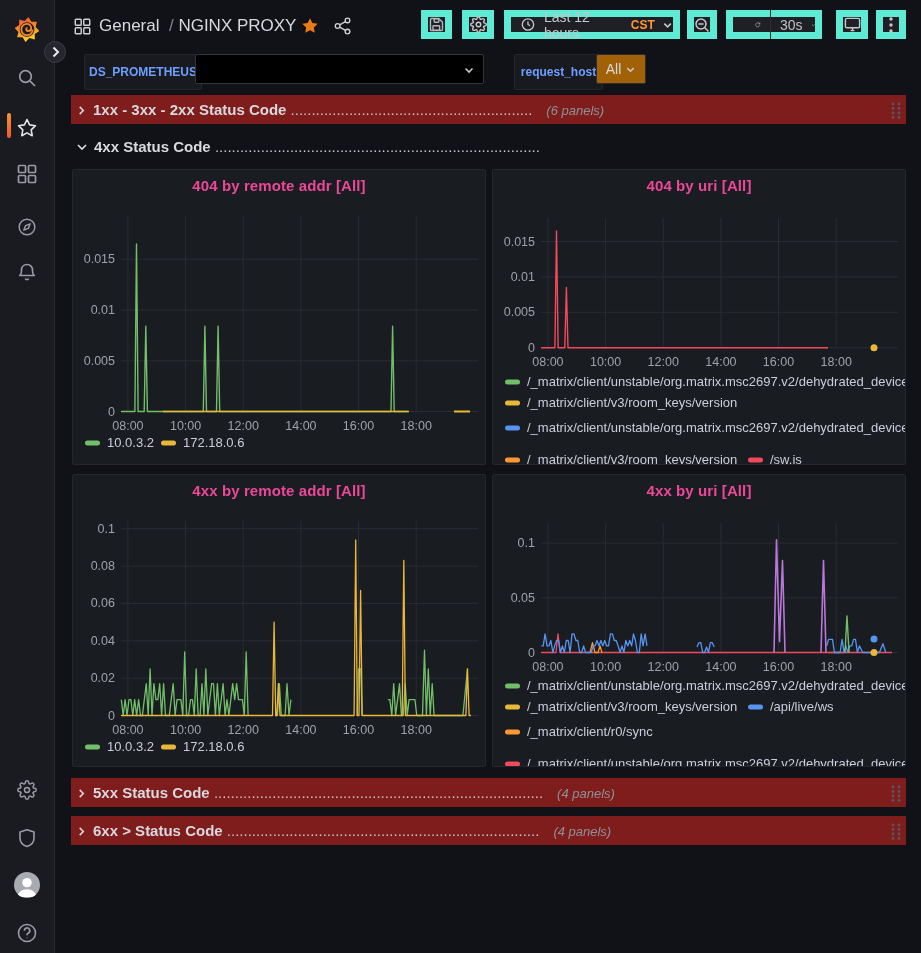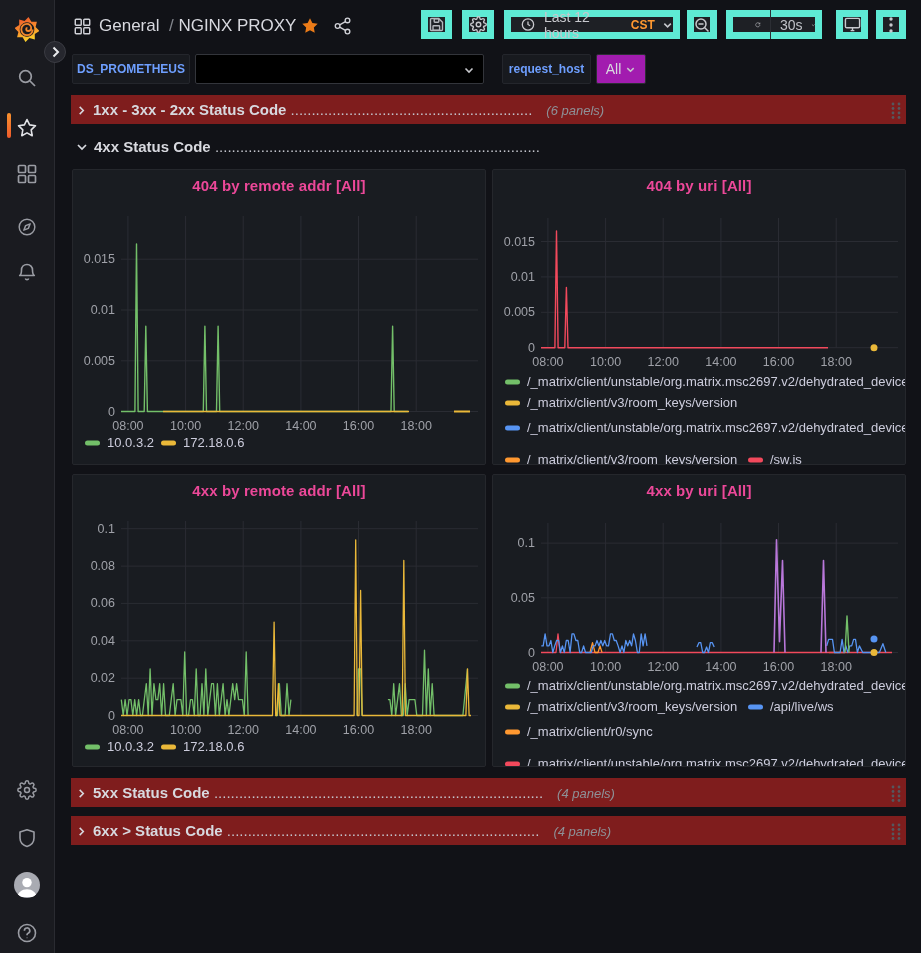--- a/index.html
+++ b/index.html
@@ -10,21 +10,21 @@
 .ptitle { position:absolute; left:0; right:0; }
 .ptitle { text-align:center; color:#ec4899; font-size:15px; font-weight:bold; padding-top:7px; letter-spacing:0.1px; }
 .ax { fill:#9fa1a8; font-size:12.5px; font-family:"Liberation Sans",sans-serif; }
 .lg { fill:#ccccdc; font-size:13px; font-family:"Liberation Sans",sans-serif; }
 .rowhdr { position:absolute; left:16px; width:835px; height:29px; color:#d8d9df; font-size:15px; font-weight:bold; line-height:29px; white-space:nowrap; overflow:hidden; }
 .rowbg { background:#7f1d1d; }
 .dots { font-weight:normal; color:#c4c5cd; }
 .pcount { font-style:italic; font-weight:normal; color:#8e9197; font-size:13px; padding-left:14px; }
 .handle { position:absolute; right:4px; top:6px; width:12px; height:18px; }
 .tb-btn { position:absolute; top:10px; height:29px; background:#1e2025; border:7px solid #5eead4; border-radius:0; display:flex; align-items:center; justify-content:center; color:#c7c8cd; }
-.lbl { position:absolute; top:54px; height:30px; background:#181a1f; border:1px solid #24262c; border-radius:2px; color:#6e9fff; font-weight:bold; font-size:12px; display:flex; align-items:center; justify-content:center; }
+.lbl { position:absolute; top:54px; height:36px; background:#181a1f; border:1px solid #24262c; border-radius:2px; color:#6e9fff; font-weight:bold; font-size:12px; display:flex; align-items:center; justify-content:center;margin-left:12px; }
 </style></head>
 <body>
 <div class="sidebar">
   <svg class="absx" style="left:15px;top:16px" width="24" height="27" viewBox="0 0 24 27">
     <defs>
         <linearGradient id="gl" x1="0.35" y1="0" x2="0.65" y2="1">
       <stop offset="0" stop-color="#EE5A2B"></stop>
           <stop offset="0.5" stop-color="#F9902C"></stop>
           <stop offset="1" stop-color="#FBDE2B"></stop>
         </linearGradient>
@@ -159,21 +159,21 @@
       </svg>
     </div>
 
   <div class="lbl" style="left:17px;width:118px">DS_PROMETHEUS</div>
   <div class="absx" style="left:140px;top:54px;width:289px;height:30px;background:#000;border:1px solid #33353b;border-radius:2px">
     <svg style="position:absolute;right:8px;top:9px" width="12" height="12" viewBox="0 0 12 12" fill="none" stroke="#c7c8cd" stroke-width="1.6">
         <path d="M2.5 4.5L6 8l3.5-3.5"></path>
       </svg>
   </div>
   <div class="lbl" style="left:447px;width:89px">request_host</div>
-  <div class="absx" style="left:541px;top:54px;width:50px;height:30px;background:#a21caf;border:1px solid #2c2e34;border-radius:2px;color:#d8d9df;font-size:14px;display:flex;align-items:center;justify-content:center">All&nbsp;<svg width="11" height="11" viewBox="0 0 12 12" fill="none" stroke="#c7c8cd" stroke-width="1.6">
+  <div class="absx" style="left:541px;top:54px;width:50px;height:30px;background:#a16207;border:1px solid #2c2e34;border-radius:2px;color:#d8d9df;font-size:14px;display:flex;align-items:center;justify-content:center">All&nbsp;<svg width="11" height="11" viewBox="0 0 12 12" fill="none" stroke="#c7c8cd" stroke-width="1.6">
         <path d="M2.5 4.5L6 8l3.5-3.5"></path>
       </svg></div>
 
   <div class="rowhdr rowbg" style="top:95px"><svg style="margin:0 7px 2px 6px;vertical-align:middle" width="9" height="9" viewBox="0 0 10 10" fill="none" stroke="#d8d9df" stroke-width="1.7">
         <path d="M3 1l4 4-4 4"></path>
       </svg>1xx - 3xx - 2xx Status Code <span class="dots"> ..........................................................</span><span class="pcount">(6 panels)</span>
     <svg class="handle" width="12" height="18" viewBox="0 0 12 18" fill="#56585e">
         <circle cx="3" cy="3" r="1.4"></circle>
         <circle cx="9" cy="3" r="1.4"></circle>
         <circle cx="3" cy="7.5" r="1.4"></circle>

